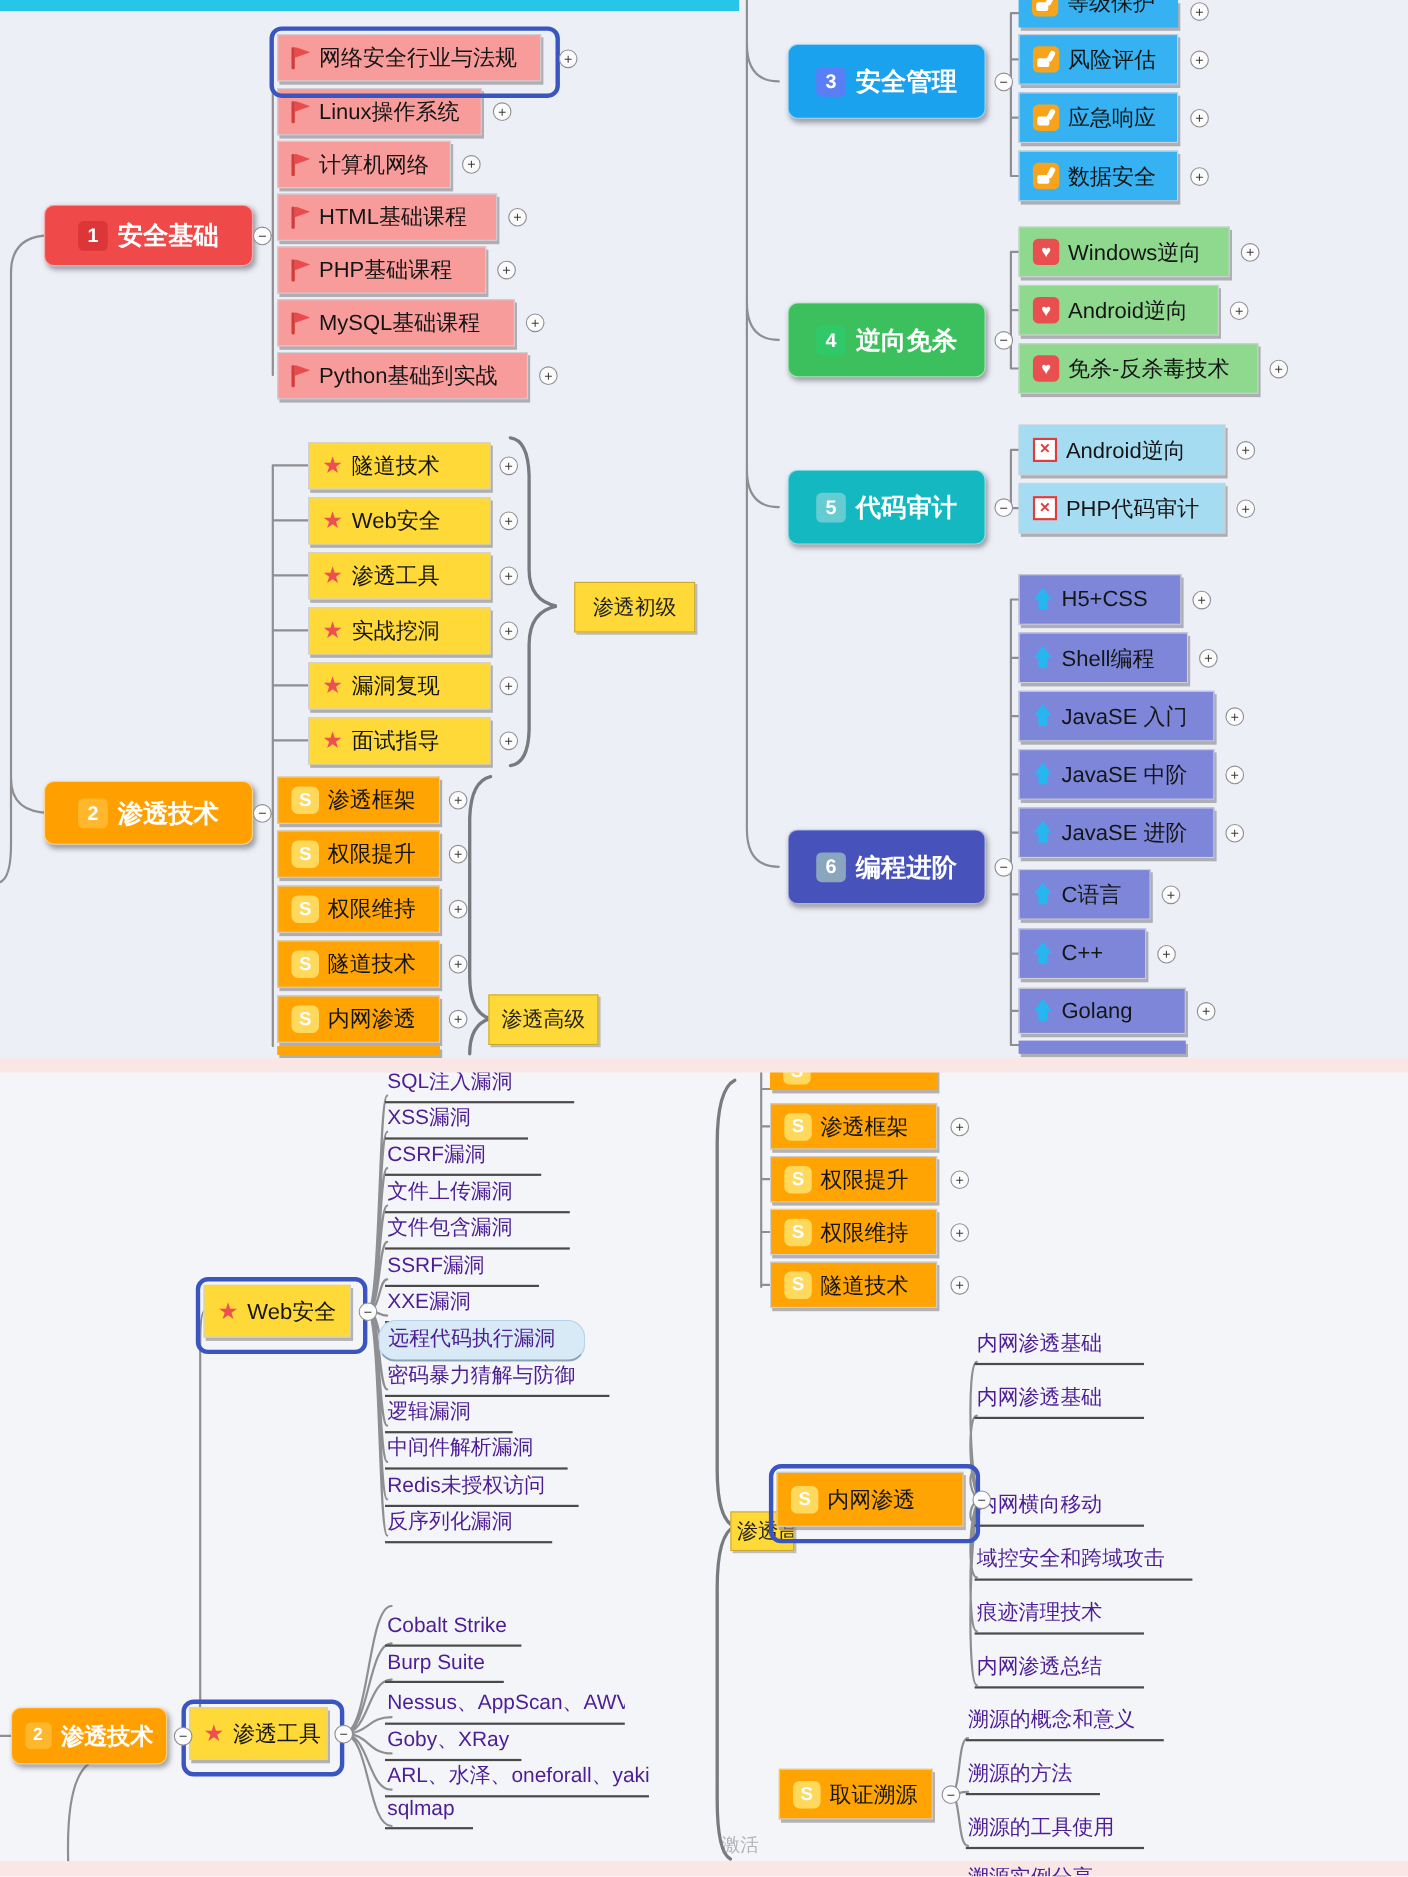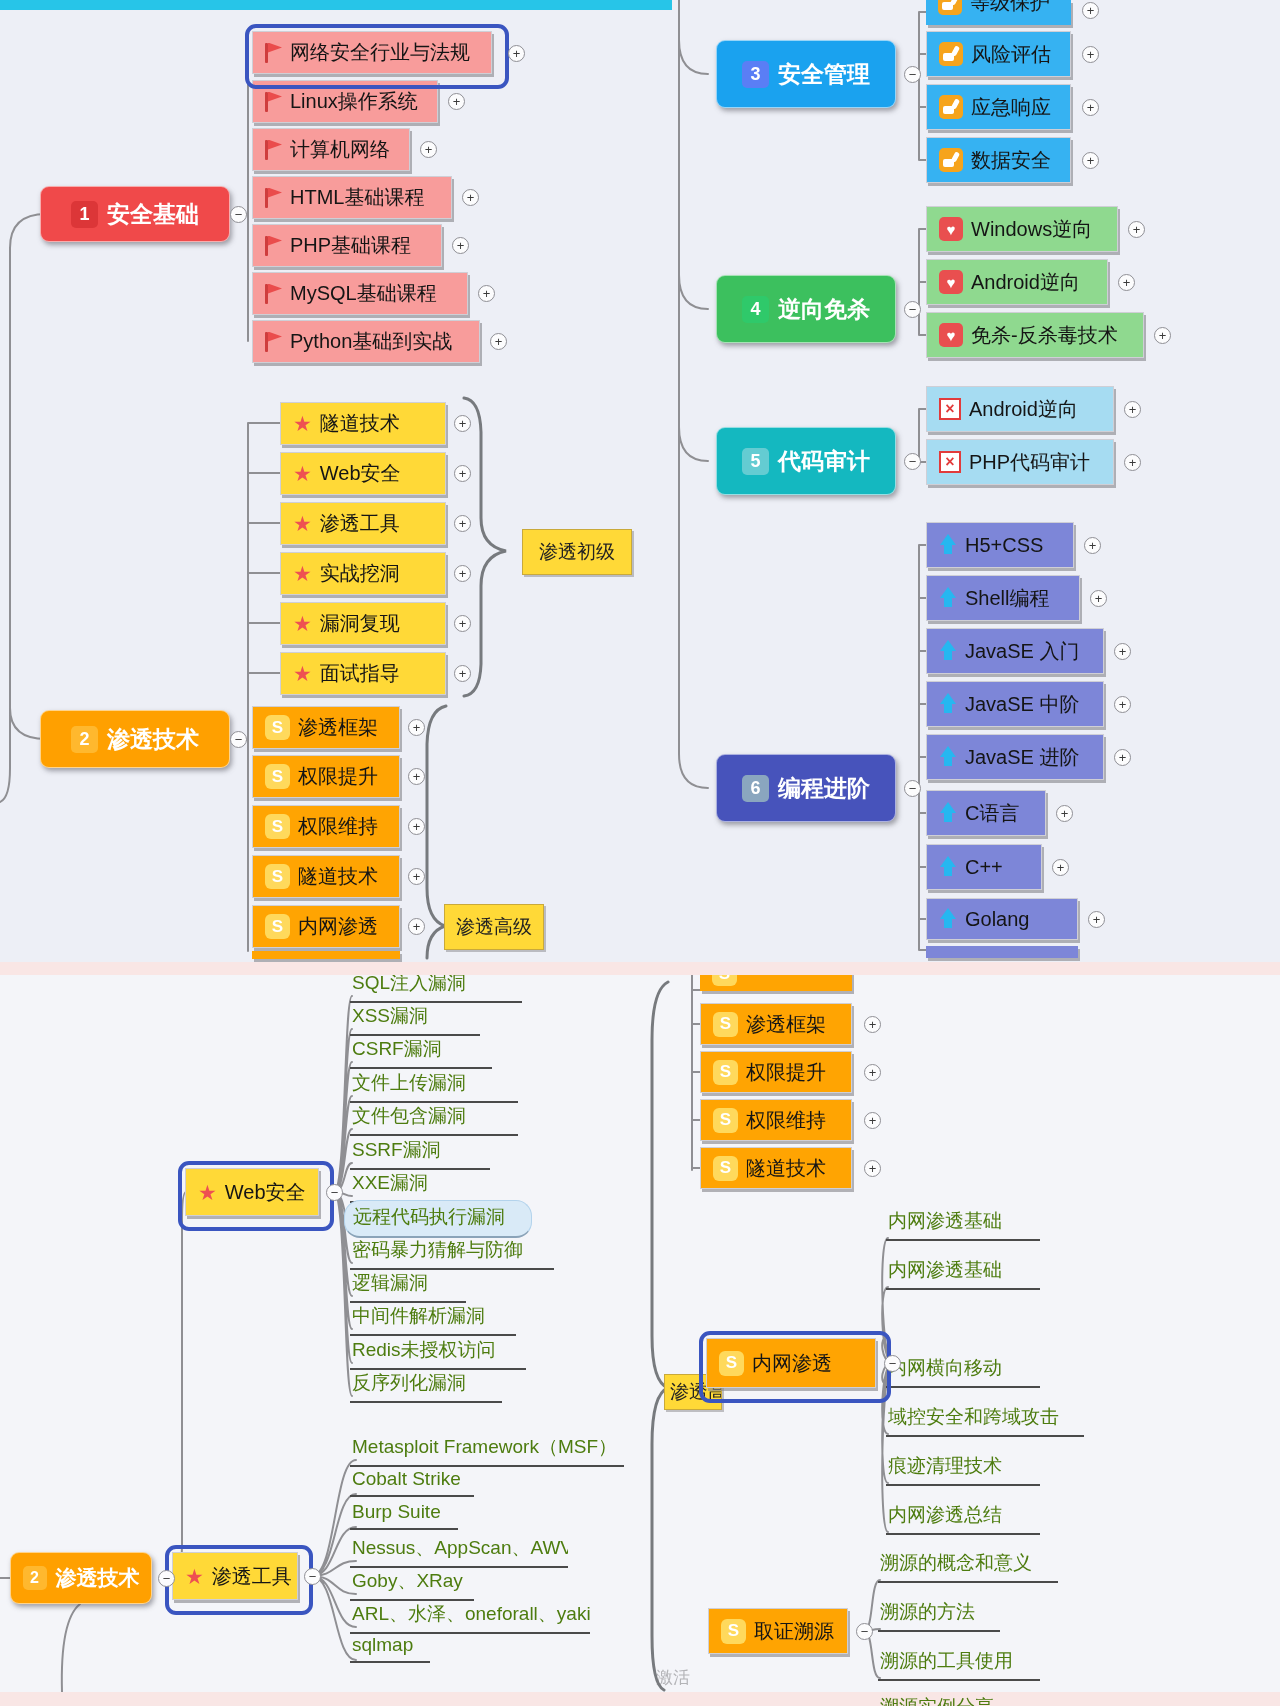--- a/index.html
+++ b/index.html
@@ -21,21 +21,21 @@
   .c-orangec{background:#ffa402}
   .c-blue{background:#36b2f2}
   .c-green{background:#8fd98f}
   .c-lblue{background:#a6dcf2}
   .c-peri{background:#7d86d8}
   .p-red{background:#f0494a}.p-orange{background:#ffa000}.p-blue{background:#1aa2ef}
   .p-green{background:#3cc05e}.p-teal{background:#14b8c0}.p-indigo{background:#4753bb}
   .circ{position:absolute;width:17px;height:17px;border-radius:50%;background:#fcfcfd;border:1px solid #8f8f95;
         color:#3a3a3a;font-size:13px;line-height:15px;text-align:center;z-index:5;box-sizing:border-box}
   .ring{position:absolute;border:4px solid #3a55c0;border-radius:11px;z-index:4;pointer-events:none}
-  .u{position:absolute;z-index:3;font-size:19px;color:#4d7c0f;white-space:nowrap;border-bottom:2px solid #4a4a4a;
+  .u{position:absolute;z-index:3;font-size:19px;color:#4c1d95;white-space:nowrap;border-bottom:2px solid #4a4a4a;
      padding:0 4px 5px 2px;box-sizing:border-box;overflow:hidden}
   .hl{background:#d9eaf7;border:1px solid #b3d3ec;border-radius:16px;padding:3px 12px 6px 8px;
       border-bottom:2px solid #8aa3b8}
   .clip{overflow:hidden}
   .band{position:absolute;left:0;width:1280px;background:#f9e6e5}
   .i-flag{position:relative;width:17px;height:20px;flex:none}
   .i-flag::before{content:"";position:absolute;left:0;top:0;width:3px;height:20px;background:#cf3d3d;border-radius:1px}
   .i-flag::after{content:"";position:absolute;left:3px;top:0;width:14px;height:18px;background:#ea4c4c;
                  clip-path:polygon(0 0,100% 28%,0 56%)}
   .i-star{color:#ee5052;font-size:21px;flex:none;line-height:1}
@@ -344,21 +344,20 @@
   <div class="u" style="left:350px;top:1103px;width:168px"><span>文件包含漏洞</span></div>
   <div class="u" style="left:350px;top:1137px;width:140px"><span>SSRF漏洞</span></div>
   <div class="u" style="left:350px;top:1170px;width:136px"><span>XXE漏洞</span></div>
   <div class="u hl" style="left:344px;top:1200px;width:188px"><span>远程代码执行漏洞</span></div>
   <div class="u" style="left:350px;top:1237px;width:204px"><span>密码暴力猜解与防御</span></div>
   <div class="u" style="left:350px;top:1270px;width:116px"><span>逻辑漏洞</span></div>
   <div class="u" style="left:350px;top:1303px;width:166px"><span>中间件解析漏洞</span></div>
   <div class="u" style="left:350px;top:1337px;width:176px"><span>Redis未授权访问</span></div>
   <div class="u" style="left:350px;top:1370px;width:152px"><span>反序列化漏洞</span></div>
 
-  <div class="u" style="left:350px;top:1434px;width:274px"><span>Metasploit Framework（MSF）</span></div>
   <div class="u" style="left:350px;top:1468px;width:124px"><span>Cobalt Strike</span></div>
   <div class="u" style="left:350px;top:1501px;width:108px"><span>Burp Suite</span></div>
   <div class="u" style="left:350px;top:1535px;width:218px"><span>Nessus、AppScan、AWVS</span></div>
   <div class="u" style="left:350px;top:1568px;width:124px"><span>Goby、XRay</span></div>
   <div class="u" style="left:350px;top:1601px;width:240px"><span>ARL、水泽、oneforall、yakit</span></div>
   <div class="u" style="left:350px;top:1634px;width:80px"><span>sqlmap</span></div>
 
   <div class="node child c-orangec clip" style="left:700px;top:964px;width:152px;height:27px;border:none">
       <span style="margin-top:-8px;display:flex;align-items:center;gap:8px">
         <span class="i-s">S</span>

